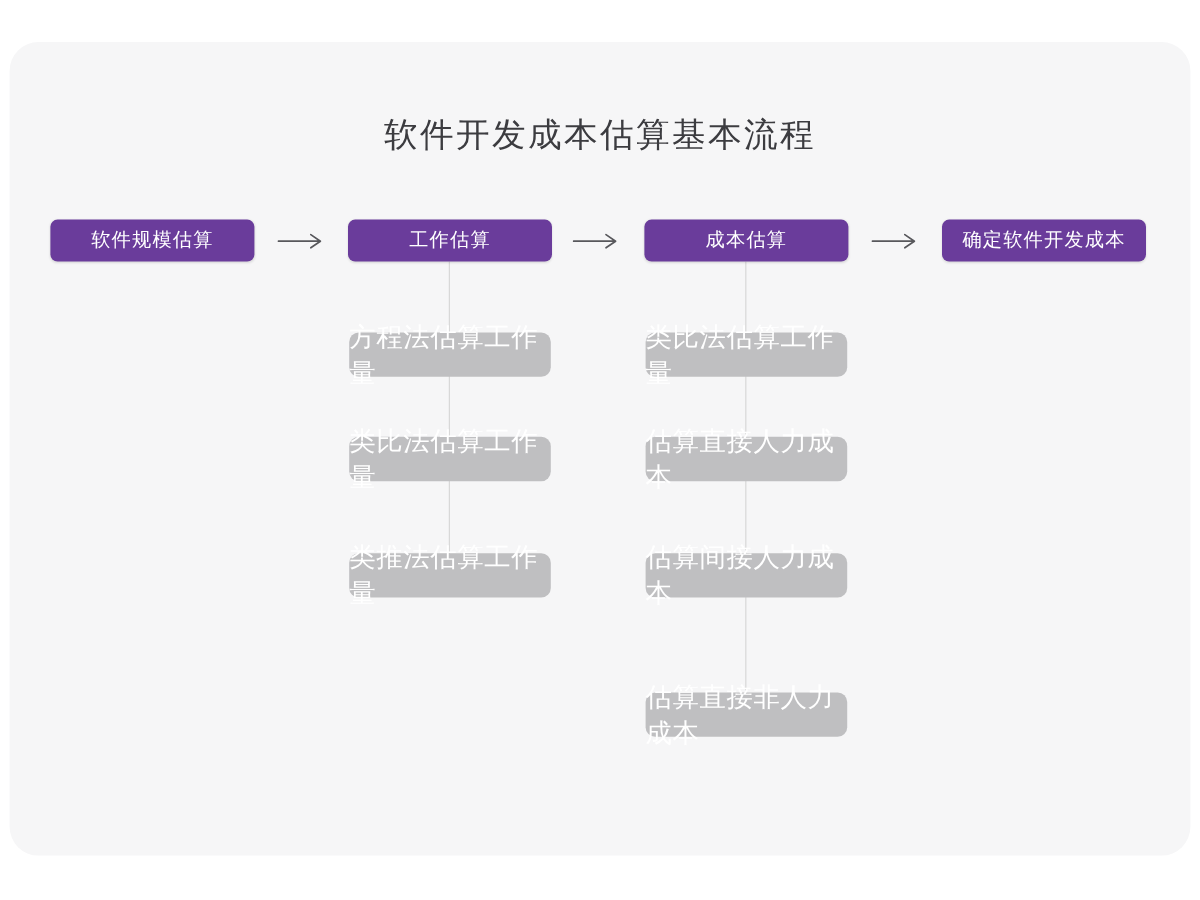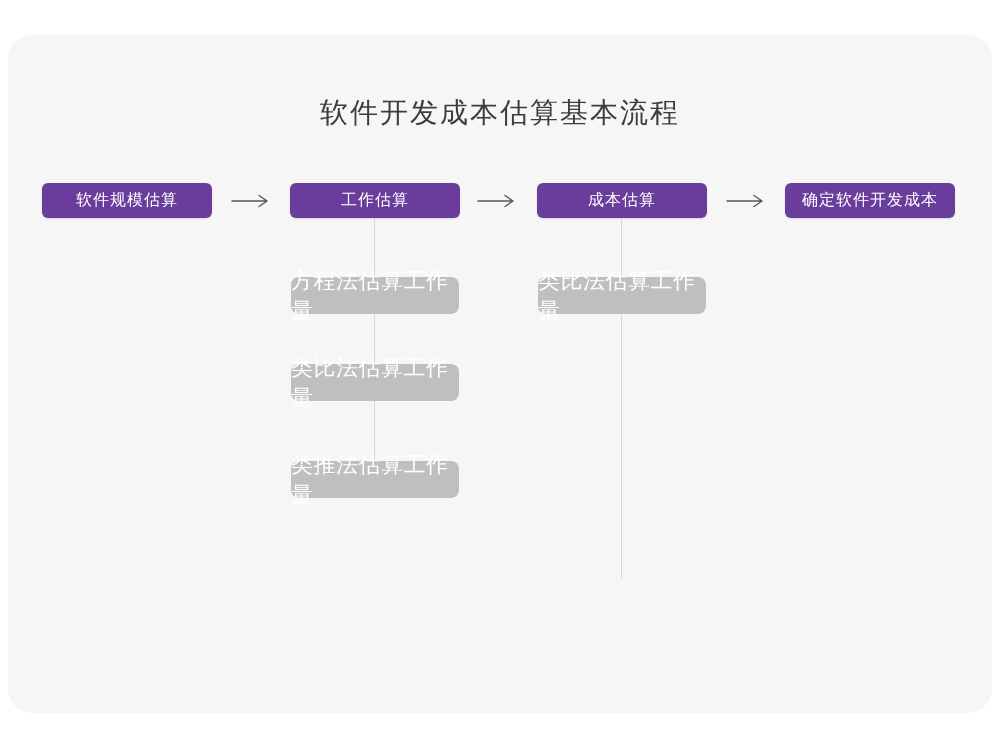--- a/index.html
+++ b/index.html
@@ -109,13 +109,16 @@
   </svg>
   <svg class="flow-arrow a3" viewBox="0 0 40 16">
     <path d="M1 8 H35 M28 2.5 L36 8 L28 13.5" stroke="var(--arrow)" stroke-width="1.4" fill="none" stroke-linecap="round" stroke-linejoin="round"></path>
   </svg>
 
   <div class="sub-node col-work r1">方程法估算工作量</div>
   <div class="sub-node col-work r2">类比法估算工作量</div>
   <div class="sub-node col-work r3">类推法估算工作量</div>
 
   <div class="sub-node col-cost r1">类比法估算工作量</div>
+  <div class="sub-node col-cost r2">估算直接人力成本</div>
+  <div class="sub-node col-cost r3">估算间接人力成本</div>
+  <div class="sub-node col-cost r4">估算直接非人力成本</div>
 </div>
 
 </body></html>

